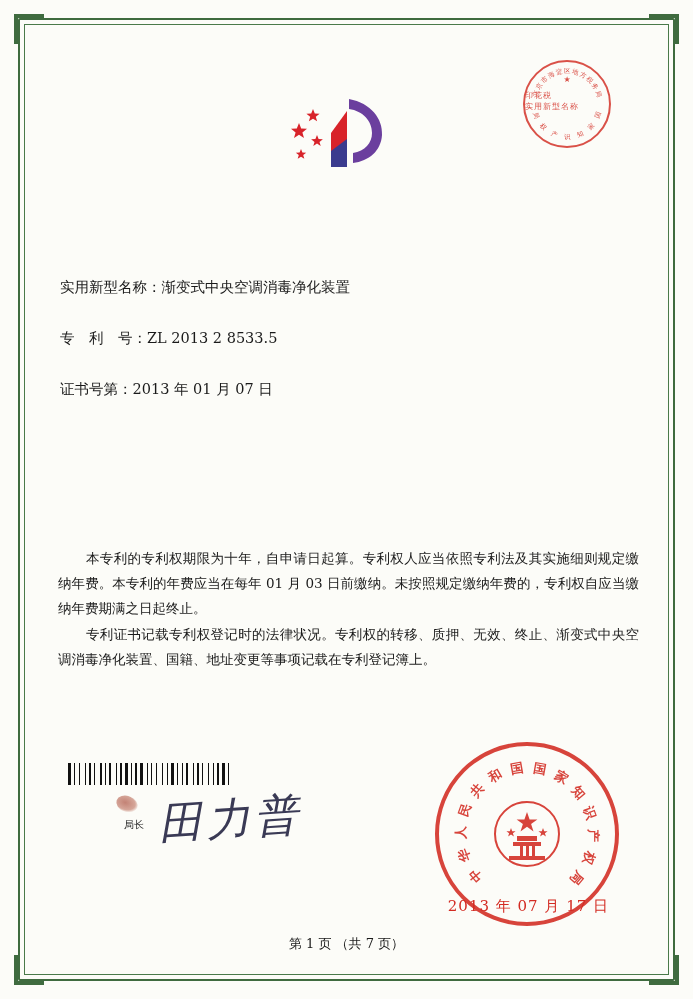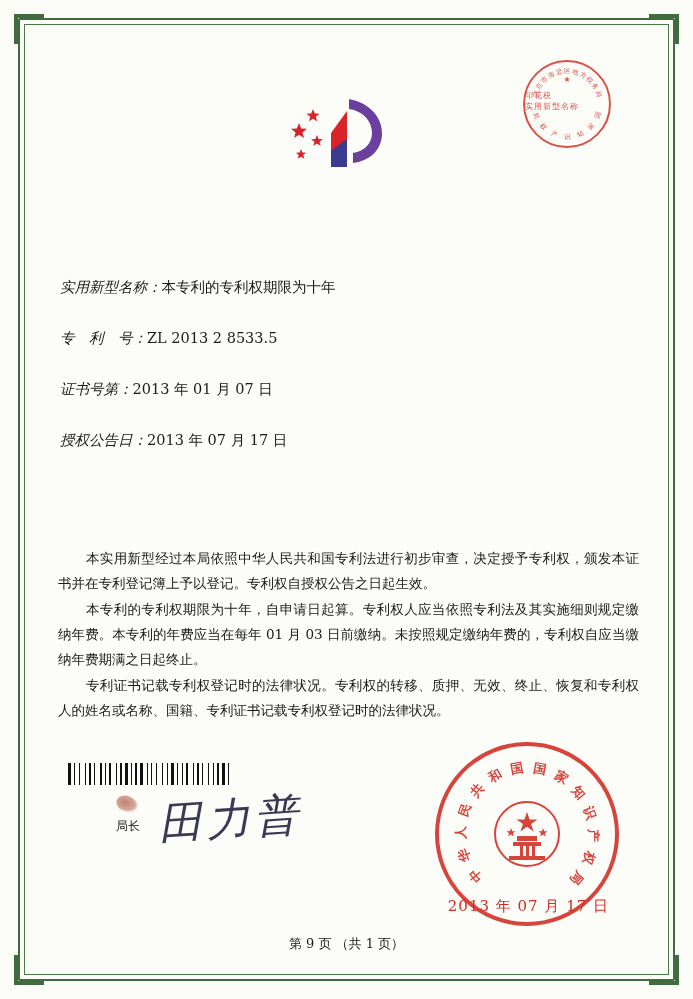--- a/index.html
+++ b/index.html
@@ -148,21 +148,20 @@
     top: 228px;
   }
   .field-row {
     font-size: 14.5px;
     line-height: 22px;
     margin-bottom: 29px;
     white-space: nowrap;
   }
   .field-label {
     display: inline-block;
-    font-style: italic;
   }
   .field-value {
     display: inline-block;
   }
 
   
   .paras {
     position: absolute;
     left: 10px;
     right: 6px;
@@ -188,23 +187,23 @@
     display: inline-block;
     height: 22px;
     background: #111;
     margin-right: 1px;
     vertical-align: top;
   }
 
   
   .director {
     position: absolute;
-    left: 68px;
+    left: 76px;
     top: 770px;
-    font-size: 12px;
+    font-size: 10px;
   }
   .signature {
     position: absolute;
     left: 110px;
     top: 742px;
     font-size: 44px;
     font-family: "DejaVu Serif", serif;
     font-style: italic;
     color: #3a3a55;
     transform: rotate(-4deg);
@@ -327,37 +326,33 @@
             <polygon points="30,42 31.6,46 35.9,46.3 32.5,48.9 33.7,53 30,50.6 26.3,53 27.5,48.9 24.1,46.3 28.4,46"></polygon>
             <polygon points="14,56 15.4,59.5 19.2,59.8 16.2,62.1 17.3,65.8 14,63.7 10.7,65.8 11.8,62.1 8.8,59.8 12.6,59.5"></polygon>
           </g>
         </svg>
       </div>
     </div>
 
 
     <div class="fields">
       <div class="field-row">
-        <span class="field-label">实用新型名称：</span><span class="field-value">本专利的专利权期限为十年</span>
+        <span class="field-label">实用新型名称：</span><span class="field-value">渐变式中央空调消毒净化装置</span>
       </div>
       <div class="field-row">
         <span class="field-label">专　利　号：</span><span class="field-value">ZL 2013 2 8533.5</span>
       </div>
       <div class="field-row">
         <span class="field-label">证书号第：</span><span class="field-value">2013 年 01 月 07 日</span>
       </div>
-      <div class="field-row">
-        <span class="field-label">授权公告日：</span><span class="field-value">2013 年 07 月 17 日</span>
-      </div>
     </div>
 
     <div class="paras">
-      <p class="para">本实用新型经过本局依照中华人民共和国专利法进行初步审查，决定授予专利权，颁发本证书并在专利登记簿上予以登记。专利权自授权公告之日起生效。</p>
       <p class="para">本专利的专利权期限为十年，自申请日起算。专利权人应当依照专利法及其实施细则规定缴纳年费。本专利的年费应当在每年 01 月 03 日前缴纳。未按照规定缴纳年费的，专利权自应当缴纳年费期满之日起终止。</p>
-      <p class="para">专利证书记载专利权登记时的法律状况。专利权的转移、质押、无效、终止、恢复和专利权人的姓名或名称、国籍、专利证书记载专利权登记时的法律状况。</p>
+      <p class="para">专利证书记载专利权登记时的法律状况。专利权的转移、质押、无效、终止、渐变式中央空调消毒净化装置、国籍、地址变更等事项记载在专利登记簿上。</p>
     </div>
 
     <div class="barcode" id="barcode"><i style="width:3px;"></i><i style="width:1px;background:transparent;"></i><i style="width:1px;"></i><i style="width:2px;background:transparent;"></i><i style="width:1px;"></i><i style="width:3px;background:transparent;"></i><i style="width:1px;"></i><i style="width:1px;background:transparent;"></i><i style="width:2px;"></i><i style="width:1px;background:transparent;"></i><i style="width:1px;"></i><i style="width:3px;background:transparent;"></i><i style="width:2px;"></i><i style="width:1px;background:transparent;"></i><i style="width:1px;"></i><i style="width:1px;background:transparent;"></i><i style="width:2px;"></i><i style="width:3px;background:transparent;"></i><i style="width:1px;"></i><i style="width:1px;background:transparent;"></i><i style="width:2px;"></i><i style="width:1px;background:transparent;"></i><i style="width:3px;"></i><i style="width:1px;background:transparent;"></i><i style="width:1px;"></i><i style="width:1px;background:transparent;"></i><i style="width:2px;"></i><i style="width:1px;background:transparent;"></i><i style="width:3px;"></i><i style="width:2px;background:transparent;"></i><i style="width:1px;"></i><i style="width:1px;background:transparent;"></i><i style="width:1px;"></i><i style="width:2px;background:transparent;"></i><i style="width:1px;"></i><i style="width:3px;background:transparent;"></i><i style="width:1px;"></i><i style="width:2px;background:transparent;"></i><i style="width:1px;"></i><i style="width:1px;background:transparent;"></i><i style="width:3px;"></i><i style="width:1px;background:transparent;"></i><i style="width:1px;"></i><i style="width:2px;background:transparent;"></i><i style="width:1px;"></i><i style="width:1px;background:transparent;"></i><i style="width:2px;"></i><i style="width:3px;background:transparent;"></i><i style="width:1px;"></i><i style="width:1px;background:transparent;"></i><i style="width:2px;"></i><i style="width:1px;background:transparent;"></i><i style="width:1px;"></i><i style="width:3px;background:transparent;"></i><i style="width:1px;"></i><i style="width:2px;background:transparent;"></i><i style="width:1px;"></i><i style="width:1px;background:transparent;"></i><i style="width:2px;"></i><i style="width:1px;background:transparent;"></i><i style="width:3px;"></i><i style="width:1px;background:transparent;"></i><i style="width:1px;"></i><i style="width:2px;background:transparent;"></i></div>
     <div class="ink-blot"></div>
 
     <div class="director">局长</div>
     <div class="signature">田力普</div>
 
     <div class="big-seal">
       <div class="ring-text" id="big-seal-ring">
@@ -385,15 +380,15 @@
         <rect x="26" y="38" width="20" height="5" fill="#d32b22"></rect>
         <rect x="29" y="48" width="3" height="10" fill="#d32b22"></rect>
         <rect x="35" y="48" width="3" height="10" fill="#d32b22"></rect>
         <rect x="41" y="48" width="3" height="10" fill="#d32b22"></rect>
         <rect x="18" y="58" width="36" height="4" fill="#d32b22"></rect>
       </svg>
     </div>
 
     <div class="seal-date">2013 年 07 月 17 日</div>
 
-    <div class="footer">第 9 页 （共 1 页）</div>
+    <div class="footer">第 1 页 （共 7 页）</div>
   </div>
 </div>
 
 </body></html>

